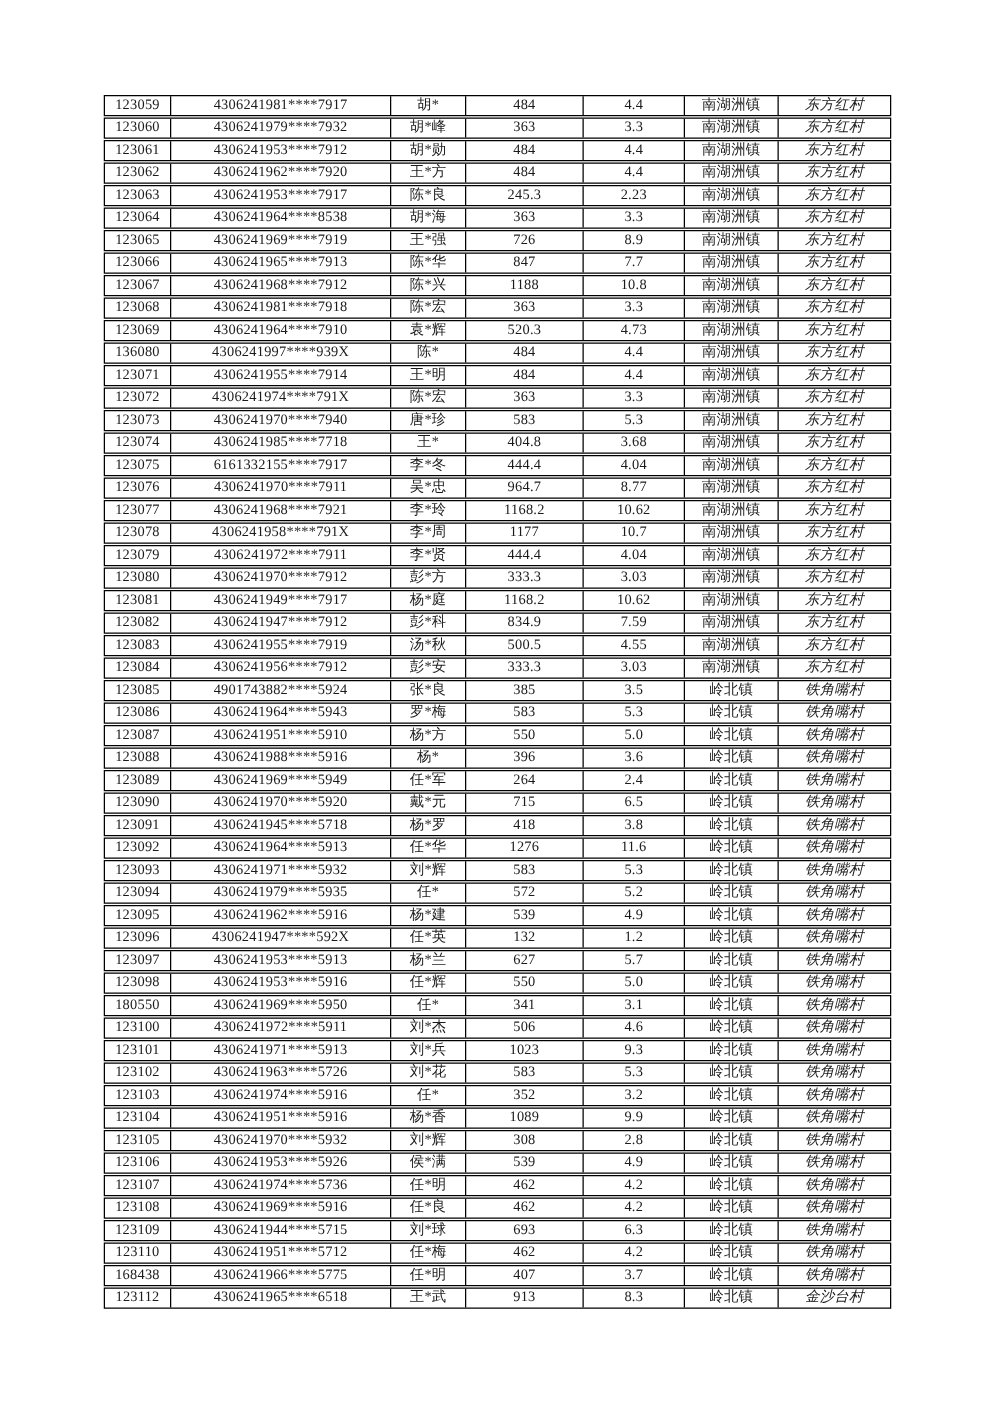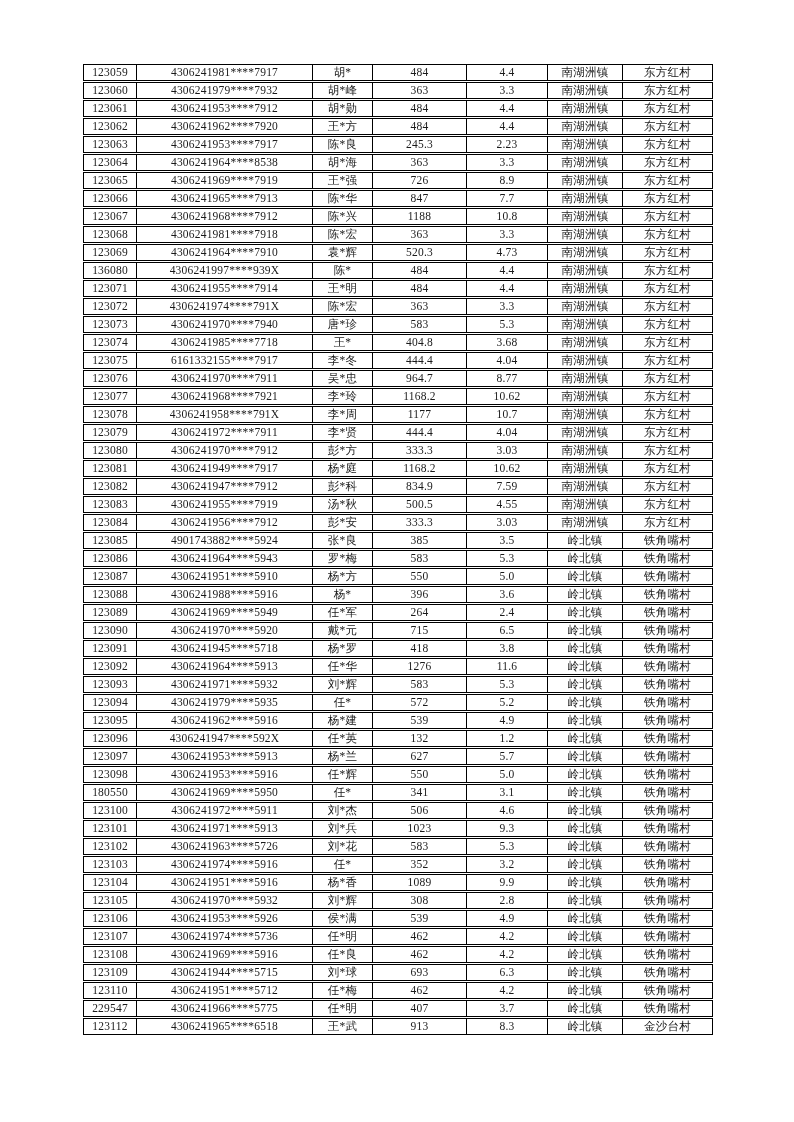--- a/index.html
+++ b/index.html
@@ -11,21 +11,21 @@
     width: 794px;
     height: 1122px;
     position: relative;
     font-family: "Liberation Serif", "DejaVu Serif", serif;
     color: #1a1a1a;
     overflow: hidden;
   }
   .doc-table {
     position: absolute;
     left: 83px;
-    top: 64px;
+    top: 76px;
     width: 630px;
   }
   .trow {
     display: flex;
     height: 15px;
     border: 1px solid #000;
     margin-bottom: 1px;
     background: #ffffff;
     align-items: center;
   }
@@ -42,21 +42,21 @@
     overflow: hidden;
     letter-spacing: 0.2px;
   }
   .tcell:last-child { border-right: none; }
   .c0 { width: 53px; }
   .c1 { width: 176px; font-family: Liberation Serif, serif; }
   .c2 { width: 60px; }
   .c3 { width: 94px; text-align: center; }
   .c4 { width: 81px; }
   .c5 { width: 75px; }
-  .c6 { width: 89px; }
+  .c6 { width: 89px; font-style: italic; }
 </style>
 </head>
 <body>
 
 <div class="doc-table" id="doc-table">
     <div class="trow">
       <div class="tcell c0">123059</div>
       <div class="tcell c1">4306241981****7917</div>
       <div class="tcell c2">胡*</div>
       <div class="tcell c3">484</div>
@@ -517,21 +517,21 @@
     <div class="trow">
       <div class="tcell c0">123110</div>
       <div class="tcell c1">4306241951****5712</div>
       <div class="tcell c2">任*梅</div>
       <div class="tcell c3">462</div>
       <div class="tcell c4">4.2</div>
       <div class="tcell c5">岭北镇</div>
       <div class="tcell c6">铁角嘴村</div>
     </div>
     <div class="trow">
-      <div class="tcell c0">229547</div>
+      <div class="tcell c0">168438</div>
       <div class="tcell c1">4306241966****5775</div>
       <div class="tcell c2">任*明</div>
       <div class="tcell c3">407</div>
       <div class="tcell c4">3.7</div>
       <div class="tcell c5">岭北镇</div>
       <div class="tcell c6">铁角嘴村</div>
     </div>
     <div class="trow">
       <div class="tcell c0">123112</div>
       <div class="tcell c1">4306241965****6518</div>

